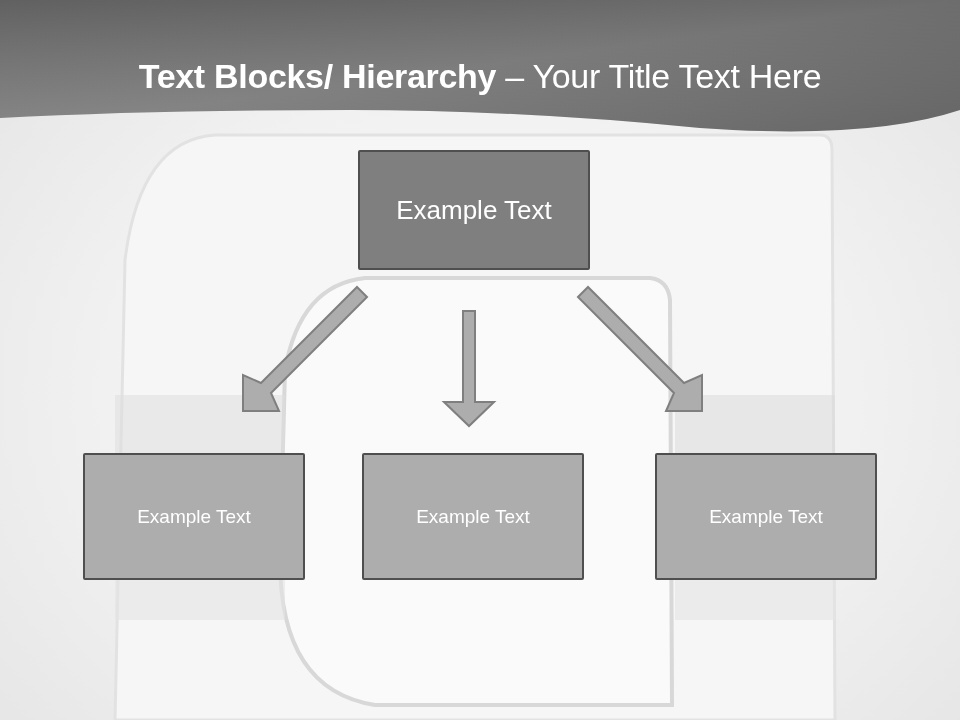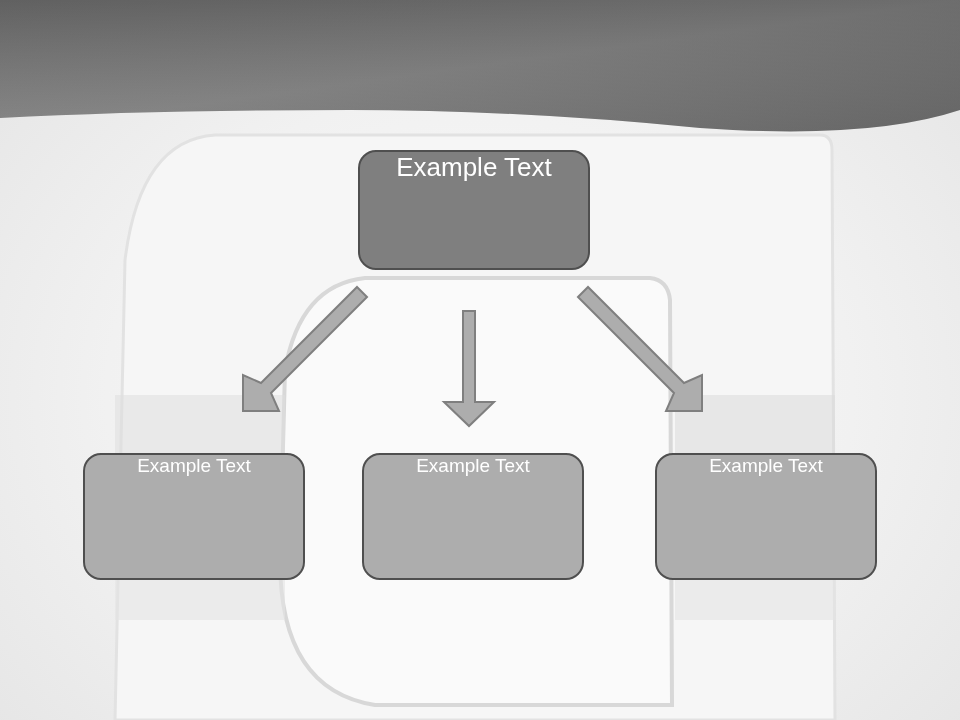--- a/index.html
+++ b/index.html
@@ -5,22 +5,22 @@
   html, body { margin: 0; padding: 0; }
   body { width: 960px; height: 720px; overflow: hidden; background: #efefef; font-family: "Liberation Sans", "DejaVu Sans", sans-serif; }
   .slide { position: relative; width: 960px; height: 720px; overflow: hidden;
     background: radial-gradient(ellipse at 50% 55%, #fbfbfb 0%, #f1f1f1 55%, #e4e4e4 100%); }
   .bg-art { position: absolute; left: 0; top: 0; width: 960px; height: 720px; }
   .header { position: absolute; left: 0; top: 0; width: 960px; height: 140px; }
   .title { position: absolute; left: 0; top: 52px; width: 960px; text-align: center; color: #ffffff;
     font-size: 34px; line-height: 48px; letter-spacing: -0.3px; }
   .title .bold { font-weight: bold; }
   .title .light { font-weight: normal; }
-  .box { position: absolute; box-sizing: border-box; border: 2.5px solid #4f4f4f; border-radius: 18px;
-    display: flex; justify-content: center; color: #ffffff; text-align: center; }
+  .box { position: absolute; box-sizing: border-box; border: 2.5px solid #4f4f4f; border-radius: 2px;
+    display: flex; align-items: center; justify-content: center; color: #ffffff; text-align: center; }
   .box-top { left: 358px; top: 150px; width: 232px; height: 120px; background: #7f7f7f; font-size: 26px; }
   .box-child { top: 453px; width: 222px; height: 127px; background: #adadad; font-size: 19px; }
   .box-left { left: 83px; }
   .box-mid { left: 362px; }
   .box-right { left: 655px; }
   .arrows { position: absolute; left: 0; top: 0; width: 960px; height: 720px; pointer-events: none; }
 </style>
 </head>
 <body>
 
@@ -50,20 +50,23 @@
       </linearGradient>
       <linearGradient id="hdrV" x1="0" y1="0" x2="0" y2="1">
         <stop offset="0" stop-color="#000" stop-opacity="0.12"></stop>
         <stop offset="1" stop-color="#fff" stop-opacity="0.08"></stop>
       </linearGradient>
     </defs>
     <path d="M0 0 L960 0 L960 110 Q870 140 700 128 Q520 110 350 110 Q150 110 0 118 Z" fill="url(#hdr)"></path>
     <path d="M0 0 L960 0 L960 110 Q870 140 700 128 Q520 110 350 110 Q150 110 0 118 Z" fill="url(#hdrV)"></path>
   </svg>
 
+  <div class="title">
+    <span class="bold">Text Blocks/ Hierarchy</span><span class="light"> – </span><span class="light">Your Title Text Here</span>
+  </div>
 
   <svg class="arrows" viewBox="0 0 960 720">
     <g fill="#adadad" stroke="#7f7f7f" stroke-width="2" stroke-linejoin="miter">
 
       <polygon points="357,287 367,297 271,393 279,411 243,411 243,375 261,383"></polygon>
 
       <polygon points="463,311 475,311 475,402 494,402 469,426 444,402 463,402"></polygon>
 
       <polygon points="578,297 588,287 684,383 702,375 702,411 666,411 674,393"></polygon>
     </g>

